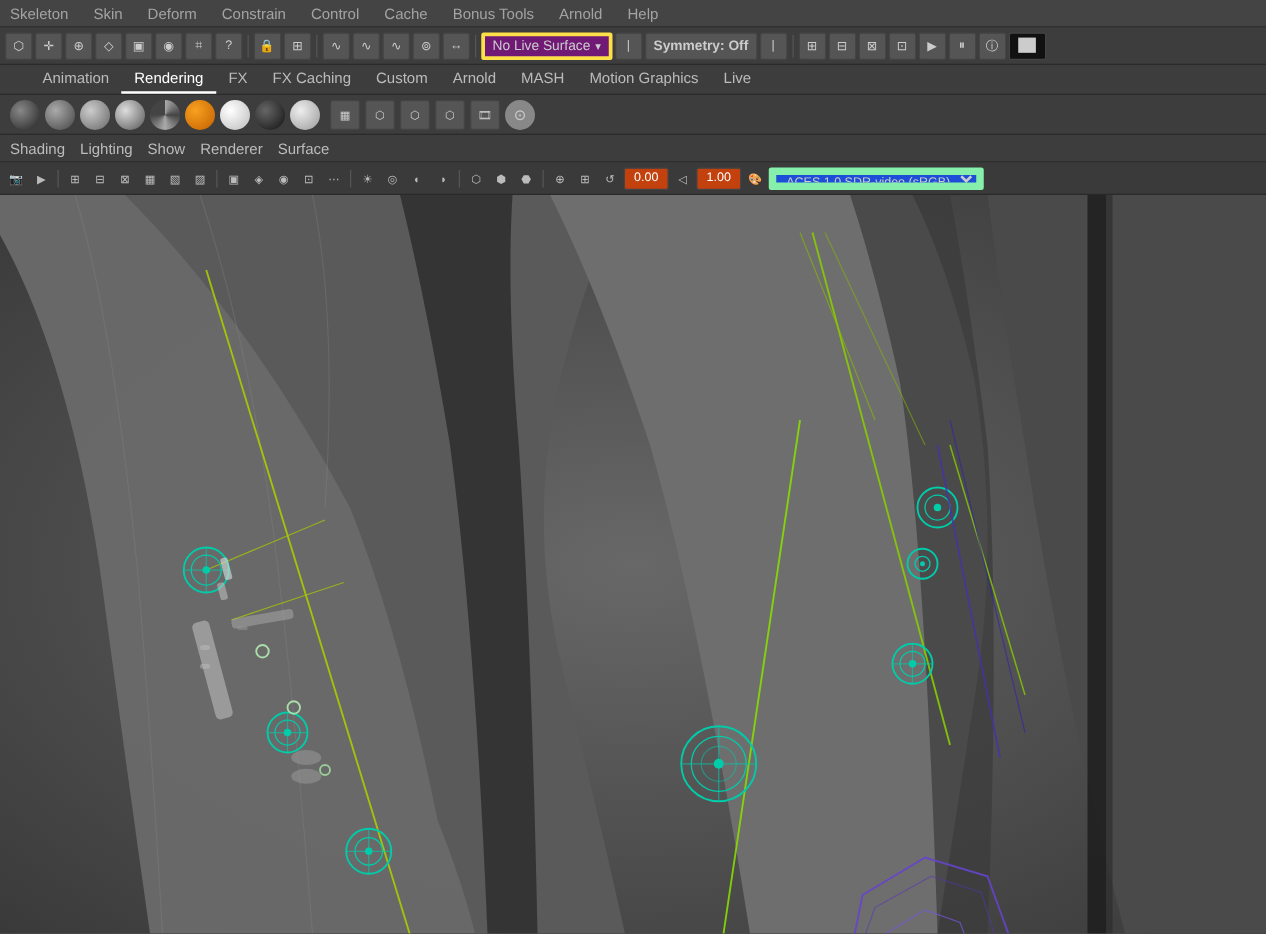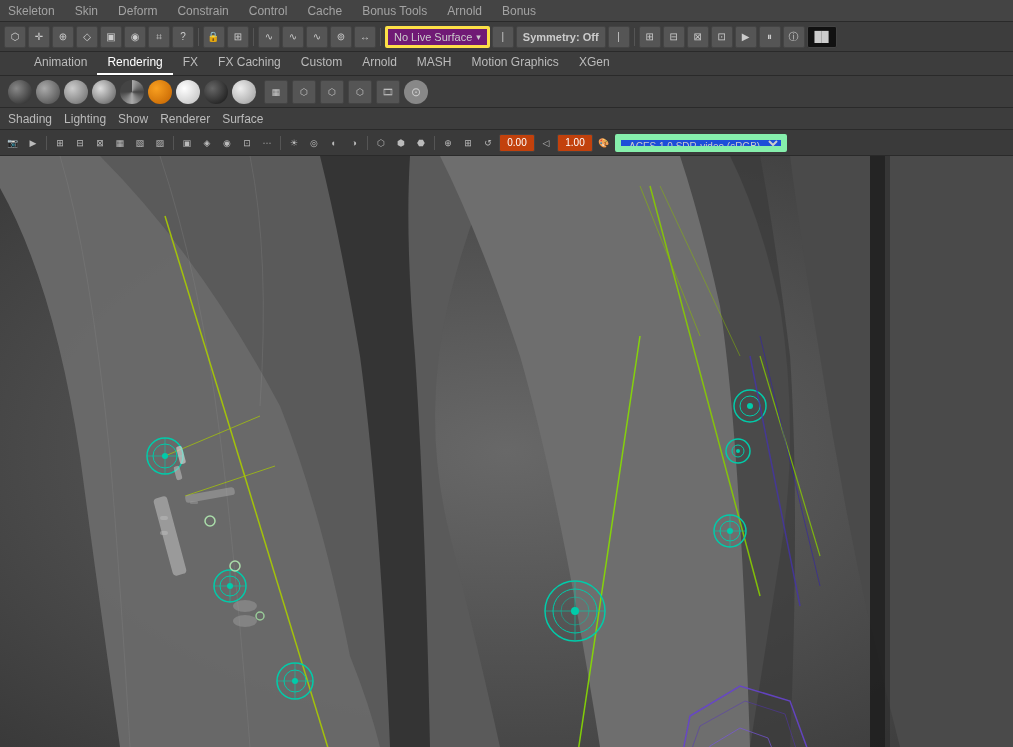--- a/index.html
+++ b/index.html
@@ -256,21 +256,21 @@
 
 <div id="menu-bar">
   <span class="menu-item">Skeleton</span>
   <span class="menu-item">Skin</span>
   <span class="menu-item">Deform</span>
   <span class="menu-item">Constrain</span>
   <span class="menu-item">Control</span>
   <span class="menu-item">Cache</span>
   <span class="menu-item">Bonus Tools</span>
   <span class="menu-item">Arnold</span>
-  <span class="menu-item">Bonus</span>
+  <span class="menu-item">Help</span>
 </div>
 
 <div id="toolbar1">
 
   <div class="tb-btn">⬡</div>
   <div class="tb-btn">✛</div>
   <div class="tb-btn">⊕</div>
   <div class="tb-btn">◇</div>
   <div class="tb-btn">▣</div>
   <div class="tb-btn">◉</div>
@@ -307,21 +307,21 @@
 <div id="tabs-bar">
   <div class="tab-item"></div>
   <div class="tab-item">Animation</div>
   <div class="tab-item active">Rendering</div>
   <div class="tab-item">FX</div>
   <div class="tab-item">FX Caching</div>
   <div class="tab-item">Custom</div>
   <div class="tab-item">Arnold</div>
   <div class="tab-item">MASH</div>
   <div class="tab-item">Motion Graphics</div>
-  <div class="tab-item">XGen</div>
+  <div class="tab-item">Live</div>
 </div>
 
 <div id="icon-spheres-bar">
   <div class="sphere-icon sphere-dark"></div>
   <div class="sphere-icon sphere-medium"></div>
   <div class="sphere-icon sphere-gray"></div>
   <div class="sphere-icon sphere-chrome"></div>
   <div class="sphere-icon sphere-striped"></div>
   <div class="sphere-icon sphere-orange"></div>
   <div class="sphere-icon sphere-white"></div>

